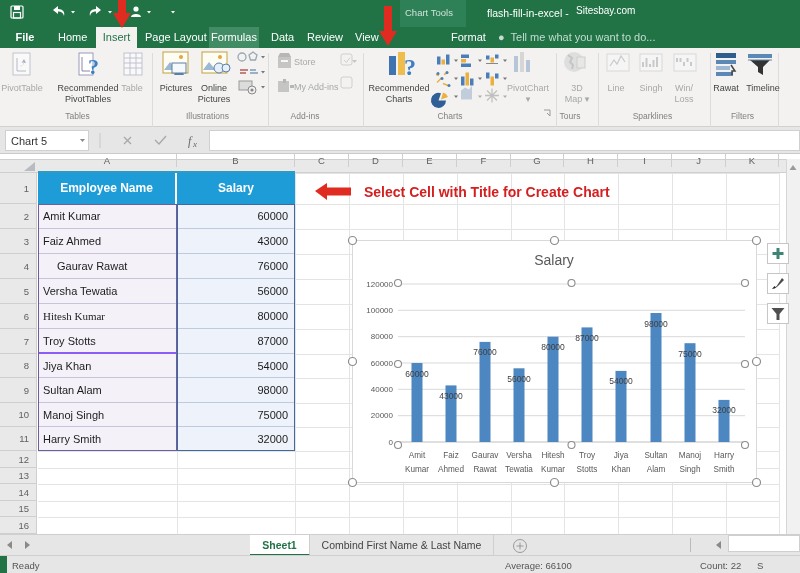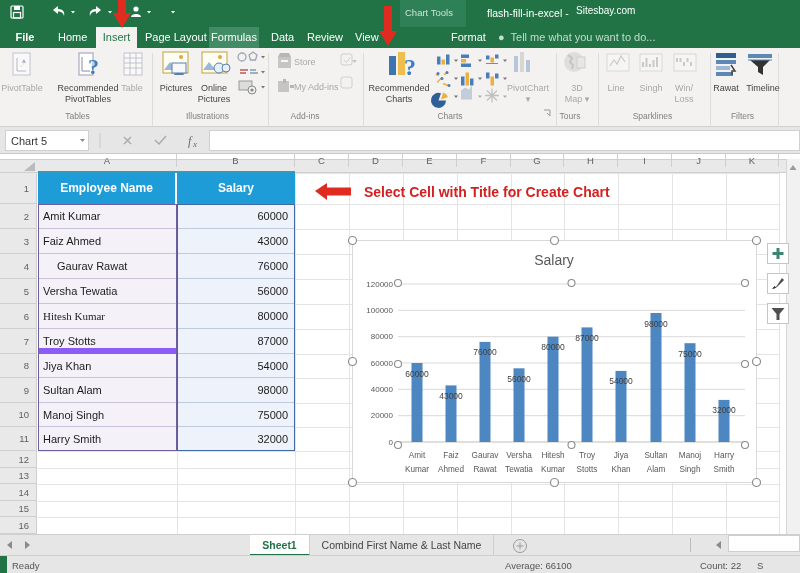--- a/index.html
+++ b/index.html
@@ -328,21 +328,21 @@
   <div class="tcell" style="left:38px;top:50px;width:139px;height:25px;line-height:25px;background:#f4f1f8;border-bottom:1px solid #c9c2d8;padding-left:5px;">Amit Kumar</div>
   <div class="tcell" style="left:177px;top:50px;width:118px;height:25px;line-height:25px;background:#eef3fb;border-bottom:1px solid #bfcbdd;text-align:right;padding-right:7px;">60000</div>
   <div class="tcell" style="left:38px;top:75px;width:139px;height:25px;line-height:25px;background:#f4f1f8;border-bottom:1px solid #c9c2d8;padding-left:5px;">Faiz Ahmed</div>
   <div class="tcell" style="left:177px;top:75px;width:118px;height:25px;line-height:25px;background:#eef3fb;border-bottom:1px solid #bfcbdd;text-align:right;padding-right:7px;">43000</div>
   <div class="tcell" style="left:38px;top:100px;width:139px;height:25px;line-height:25px;background:#f4f1f8;border-bottom:1px solid #c9c2d8;padding-left:19px;">Gaurav Rawat</div>
   <div class="tcell" style="left:177px;top:100px;width:118px;height:25px;line-height:25px;background:#eef3fb;border-bottom:1px solid #bfcbdd;text-align:right;padding-right:7px;">76000</div>
   <div class="tcell" style="left:38px;top:125px;width:139px;height:25px;line-height:25px;background:#f4f1f8;border-bottom:1px solid #c9c2d8;padding-left:5px;">Versha Tewatia</div>
   <div class="tcell" style="left:177px;top:125px;width:118px;height:25px;line-height:25px;background:#eef3fb;border-bottom:1px solid #bfcbdd;text-align:right;padding-right:7px;">56000</div>
   <div class="tcell" style="left:38px;top:150px;width:139px;height:25px;line-height:25px;background:#f4f1f8;border-bottom:1px solid #c9c2d8;padding-left:5px;font-family:Liberation Serif, serif;">Hitesh Kumar</div>
   <div class="tcell" style="left:177px;top:150px;width:118px;height:25px;line-height:25px;background:#eef3fb;border-bottom:1px solid #bfcbdd;text-align:right;padding-right:7px;">80000</div>
-  <div class="tcell" style="left:38px;top:175px;width:139px;height:25px;line-height:25px;background:#f4f1f8;border-bottom:6px solid #8b5cf6;padding-left:5px;">Troy Stotts</div>
+  <div class="tcell" style="left:38px;top:175px;width:139px;height:25px;line-height:25px;background:#f4f1f8;border-bottom:2px solid #8b5cf6;padding-left:5px;">Troy Stotts</div>
   <div class="tcell" style="left:177px;top:175px;width:118px;height:25px;line-height:25px;background:#eef3fb;border-bottom:1px solid #bfcbdd;text-align:right;padding-right:7px;">87000</div>
   <div class="tcell" style="left:38px;top:200px;width:139px;height:24px;line-height:24px;background:#f4f1f8;border-bottom:1px solid #c9c2d8;padding-left:5px;">Jiya Khan</div>
   <div class="tcell" style="left:177px;top:200px;width:118px;height:24px;line-height:24px;background:#eef3fb;border-bottom:1px solid #bfcbdd;text-align:right;padding-right:7px;">54000</div>
   <div class="tcell" style="left:38px;top:224px;width:139px;height:25px;line-height:25px;background:#f4f1f8;border-bottom:1px solid #c9c2d8;padding-left:5px;">Sultan Alam</div>
   <div class="tcell" style="left:177px;top:224px;width:118px;height:25px;line-height:25px;background:#eef3fb;border-bottom:1px solid #bfcbdd;text-align:right;padding-right:7px;">98000</div>
   <div class="tcell" style="left:38px;top:249px;width:139px;height:24px;line-height:24px;background:#f4f1f8;border-bottom:1px solid #c9c2d8;padding-left:5px;">Manoj Singh</div>
   <div class="tcell" style="left:177px;top:249px;width:118px;height:24px;line-height:24px;background:#eef3fb;border-bottom:1px solid #bfcbdd;text-align:right;padding-right:7px;">75000</div>
   <div class="tcell" style="left:38px;top:273px;width:139px;height:24px;line-height:24px;background:#f4f1f8;border-bottom:1px solid #c9c2d8;padding-left:5px;">Harry Smith</div>
   <div class="tcell" style="left:177px;top:273px;width:118px;height:24px;line-height:24px;background:#eef3fb;border-bottom:1px solid #bfcbdd;text-align:right;padding-right:7px;">32000</div>
   <div class="abs" style="left:38px;top:50px;width:139px;height:247px;border:1.5px solid #6c5f9b;pointer-events:none;"></div>

